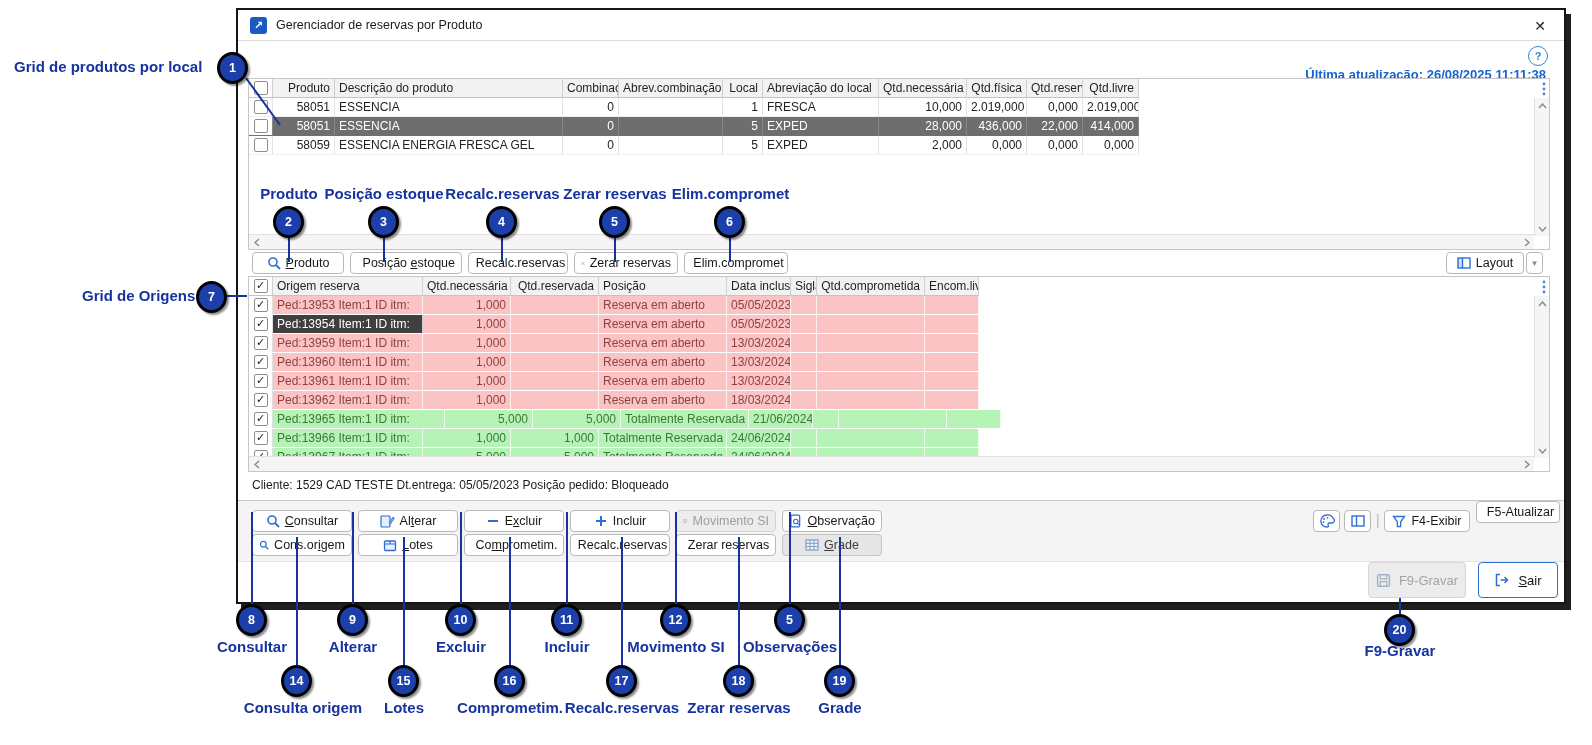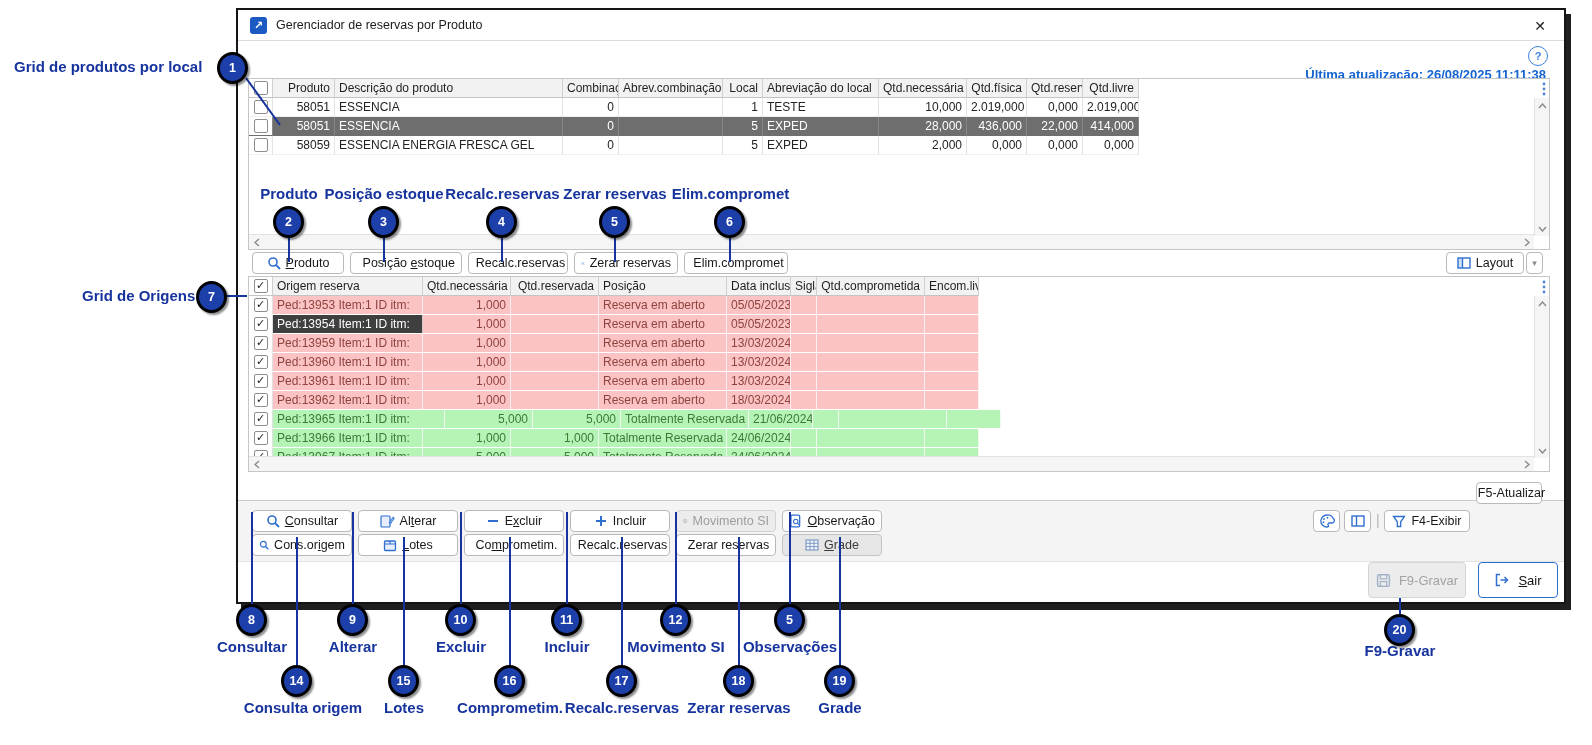--- a/index.html
+++ b/index.html
@@ -157,21 +157,21 @@
         </div>
         <div class="g-row">
           <div class="g-cell cbcell al-c" style="width: 24px;">
             <span class="cb"></span>
           </div>
           <div class="g-cell  al-r" style="width: 62px;">58051</div>
           <div class="g-cell " style="width: 228px;">ESSENCIA</div>
           <div class="g-cell  al-r" style="width: 56px;">0</div>
           <div class="g-cell " style="width: 104px;"></div>
           <div class="g-cell  al-r" style="width: 40px;">1</div>
-          <div class="g-cell " style="width: 116px;">TESTE</div>
+          <div class="g-cell " style="width: 116px;">FRESCA</div>
           <div class="g-cell  al-r" style="width: 88px;">10,000</div>
           <div class="g-cell  al-r" style="width: 60px;">2.019,000</div>
           <div class="g-cell  al-r" style="width: 56px;">0,000</div>
           <div class="g-cell  al-r" style="width: 56px;">2.019,000</div>
         </div>
         <div class="g-row row-sel">
           <div class="g-cell cbcell al-c" style="width: 24px;">
             <span class="cb"></span>
           </div>
           <div class="g-cell  al-r" style="width: 62px;">58051</div>
@@ -411,20 +411,21 @@
           <div class="g-cell  al-r" style="width: 88px;">5,000</div>
           <div class="g-cell  al-r" style="width: 88px;">5,000</div>
           <div class="g-cell " style="width: 128px;">Totalmente Reservada</div>
           <div class="g-cell " style="width: 64px;">24/06/2024</div>
           <div class="g-cell " style="width: 26px;"></div>
           <div class="g-cell  al-r" style="width: 108px;"></div>
           <div class="g-cell  al-r" style="width: 54px;"></div>
         </div>
       </div>
 
+    <div class="statusline">Cliente: 1529 CAD TESTE Dt.entrega: 05/05/2023 Posição pedido: Bloqueado</div>
 
     <div class="strip"></div>
 
     <button class="btn" style="left:14px;top:500px;width:100px;">
       <svg width="14" height="14" viewBox="0 0 14 14">
           <circle cx="6" cy="6" r="4" fill="none" stroke="#2f6fd0" stroke-width="1.6"></circle>
           <line x1="9" y1="9" x2="13" y2="13" stroke="#2f6fd0" stroke-width="1.8"></line>
         </svg>
       <span><span style="text-decoration: underline;">C</span>onsultar</span>
     </button>
@@ -528,21 +529,21 @@
           <line x1="5.5" y1="1" x2="5.5" y2="11" stroke="#2f6fd0" stroke-width="1.4"></line>
         </svg>
     </button>
     <span class="sep" style="left:1138px;top:502px;">|</span>
     <button class="btn" style="left:1146px;top:500px;width:86px;">
       <svg width="14" height="13" viewBox="0 0 14 13">
           <path d="M1.5 1.5 h11 L8.7 6.8 V11.5 H5.3 V6.8 Z" fill="none" stroke="#2f6fd0" stroke-width="1.3"></path>
         </svg>
       <span>F4-Exibir</span>
     </button>
-    <button class="btn" style="left:1238px;top:472px;width:66px;">
+    <button class="btn" style="left:1238px;top:491px;width:84px;">
       <svg width="14" height="14" viewBox="0 0 14 14">
           <path d="M11.5 7 a4.5 4.5 0 1 1 -1.4 -3.2" fill="none" stroke="#2f6fd0" stroke-width="1.5"></path>
           <path d="M9.6 1.2 l0.5 2.9 2.9 -0.5" fill="none" stroke="#2f6fd0" stroke-width="1.5"></path>
         </svg>
       <span>F5-Atualizar</span>
     </button>
 
     <button class="bigbtn gravar" style="left:1130px;top:552px;width:98px;">
       <svg width="15" height="15" viewBox="0 0 14 14">
           <rect x="1.5" y="1.5" width="11" height="11" rx="1.5" fill="none" stroke="#9fb0c8" stroke-width="1.3"></rect>

